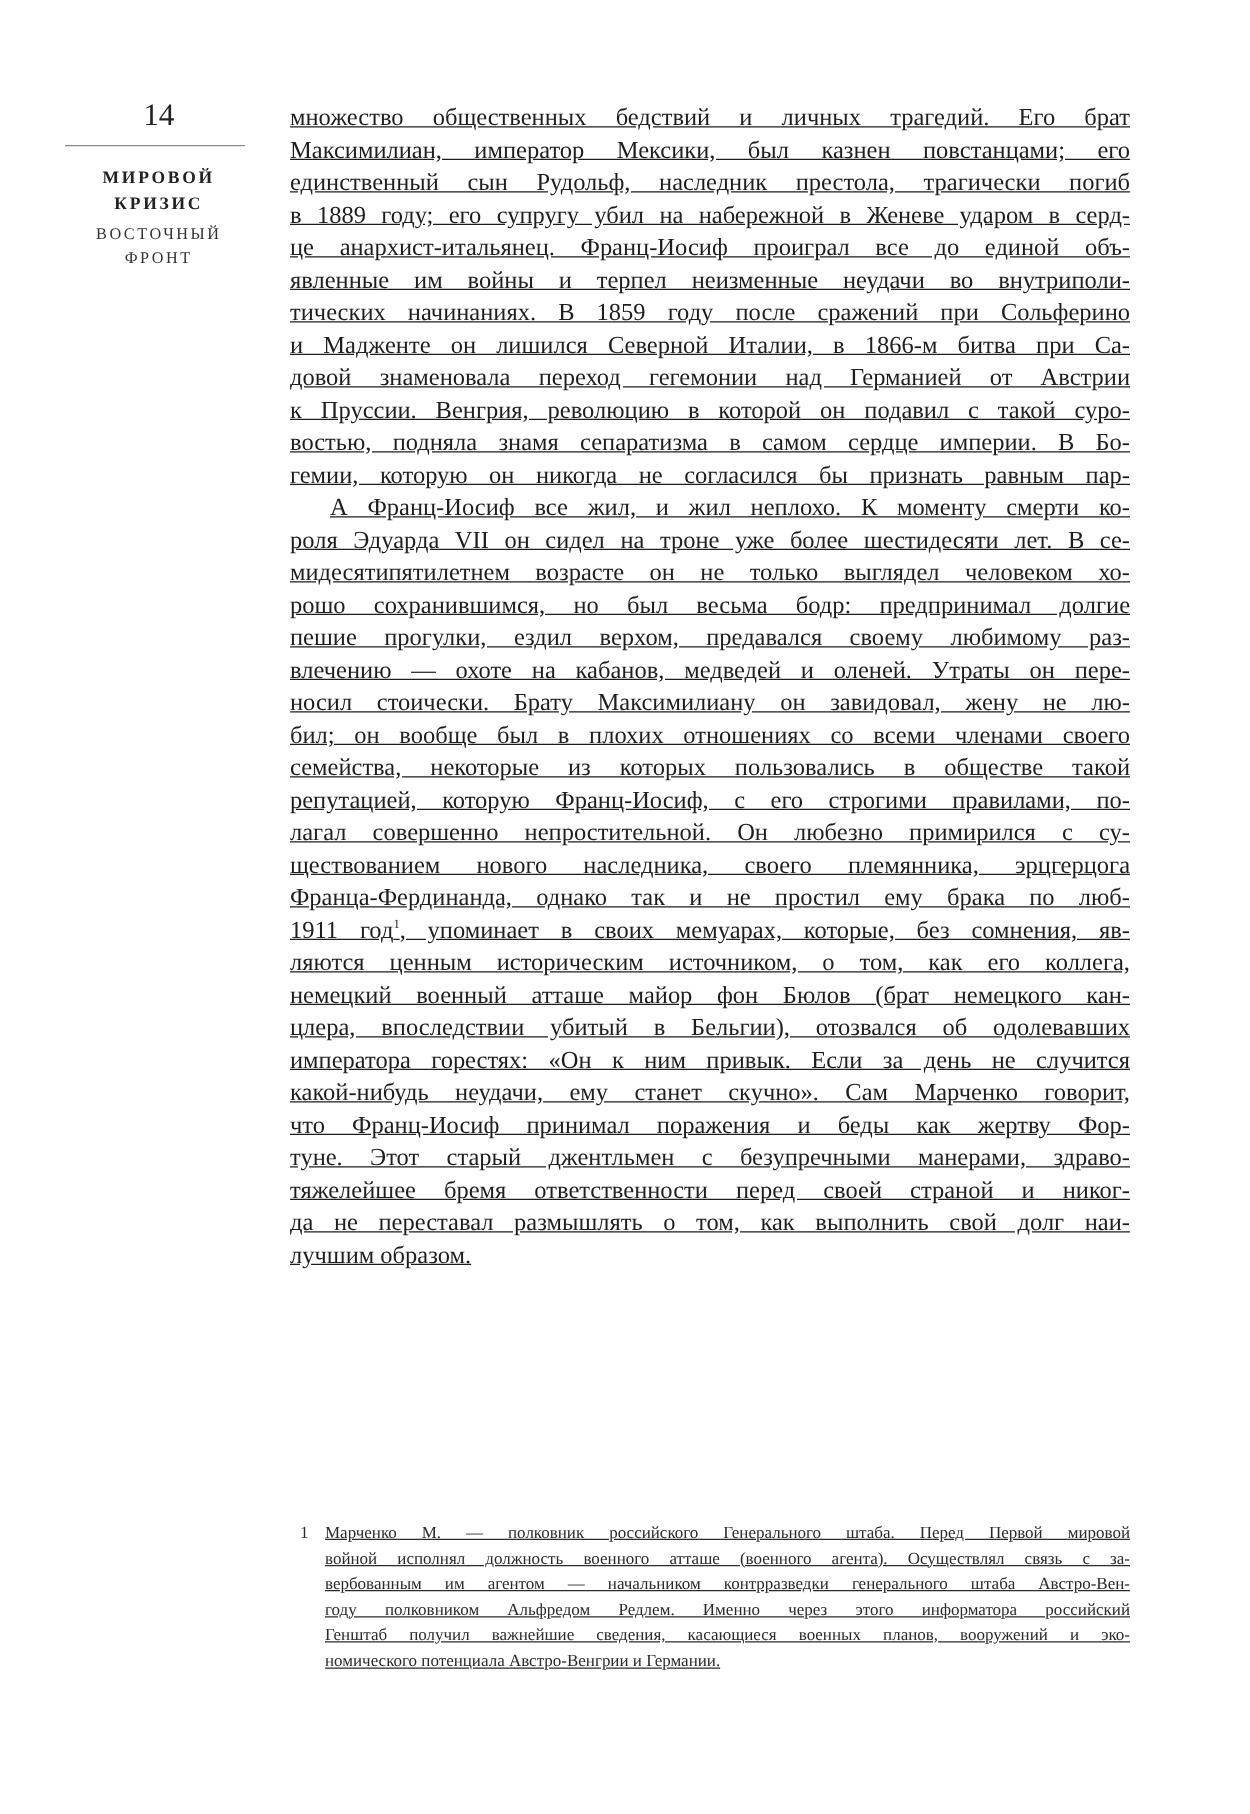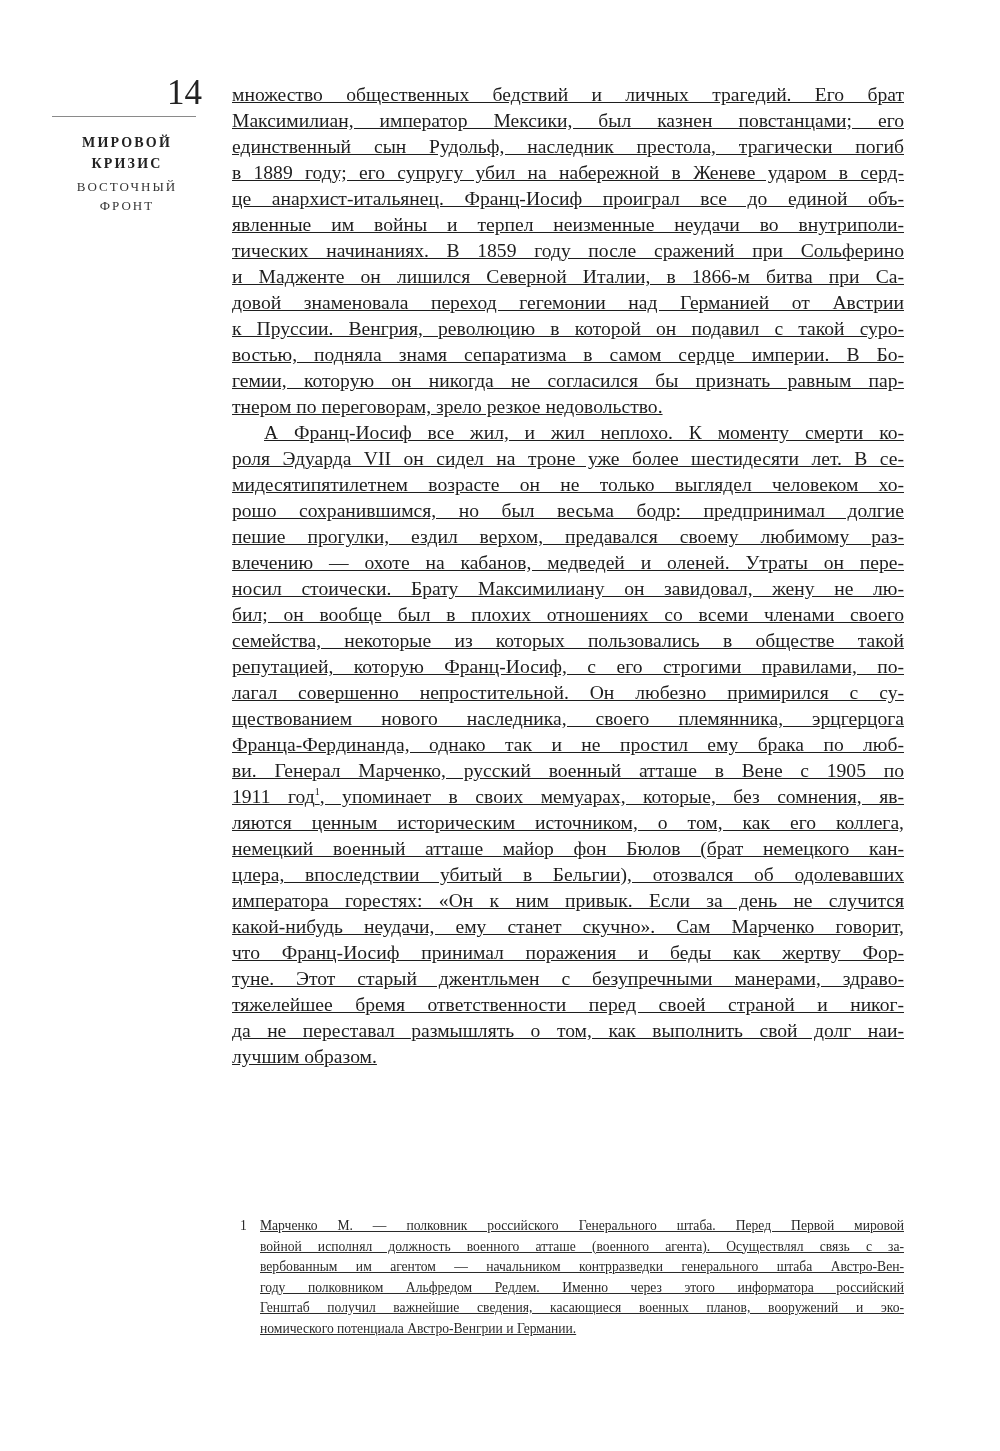--- a/index.html
+++ b/index.html
@@ -1,18 +1,18 @@
 <!DOCTYPE html>
 <html><head>
 <meta charset="utf-8">
 <style>
   html, body { margin: 0; padding: 0; background: #ffffff; }
   body { width: 1000px; height: 1451px; position: relative; overflow: hidden; font-family: "Liberation Serif", "DejaVu Serif", serif; color: #1e1e1e; }
   .sidebar { position: absolute; left: 52px; top: 78px; width: 150px; text-align: center; }
-  .page-number { font-size: 35px; line-height: 30px; height: 30px; color: #222; text-align: right; }
+  .page-number { font-size: 25px; line-height: 30px; height: 30px; color: #222; }
   .rule { height: 1px; background: #8a8a8a; margin: 8px 0 0 0; width: 144px; }
   .section-title { font-weight: bold; font-size: 14px; letter-spacing: 2.2px; line-height: 21px; margin-top: 15px; color: #222; }
   .section-sub { font-size: 13px; letter-spacing: 2px; line-height: 19px; margin-top: 3px; color: #333; }
   .body-text { position: absolute; left: 232px; top: 82px; width: 672px; font-size: 19.6px; line-height: 26px; text-align: justify; hyphens: manual; }
   .body-text p { margin: 0; }
   .line { display: block; text-align: justify; text-align-last: justify; white-space: nowrap; text-decoration: underline; }
   .line.last { text-align-last: left; }
   sup { font-size: 10px; line-height: 0; vertical-align: 8px; }
   .footnote { position: absolute; left: 240px; top: 1216px; width: 664px; font-size: 13.6px; line-height: 20.5px; color: #2a2a2a; }
   .fn-num { position: absolute; left: -0px; top: 0; }
@@ -41,37 +41,35 @@
       <span class="line">единственный сын Рудольф, наследник престола, трагически погиб</span>
       <span class="line">в 1889 году; его супругу убил на набережной в Женеве ударом в серд-</span>
       <span class="line">це анархист-итальянец. Франц-Иосиф проиграл все до единой объ-</span>
       <span class="line">явленные им войны и терпел неизменные неудачи во внутриполи-</span>
       <span class="line">тических начинаниях. В 1859 году после сражений при Сольферино</span>
       <span class="line">и Мадженте он лишился Северной Италии, в 1866-м битва при Са-</span>
       <span class="line">довой знаменовала переход гегемонии над Германией от Австрии</span>
       <span class="line">к Пруссии. Венгрия, революцию в которой он подавил с такой суро-</span>
       <span class="line">востью, подняла знамя сепаратизма в самом сердце империи. В Бо-</span>
       <span class="line">гемии, которую он никогда не согласился бы признать равным пар-</span>
-      <span class="line last">тнером по переговорам, зрело резкое недовольство.</span>
     </p>
   <p id="p2">
       <span class="line" style="text-indent: 32px;">А Франц-Иосиф все жил, и жил неплохо. К моменту смерти ко-</span>
       <span class="line">роля Эдуарда VII он сидел на троне уже более шестидесяти лет. В се-</span>
       <span class="line">мидесятипятилетнем возрасте он не только выглядел человеком хо-</span>
       <span class="line">рошо сохранившимся, но был весьма бодр: предпринимал долгие</span>
       <span class="line">пешие прогулки, ездил верхом, предавался своему любимому раз-</span>
       <span class="line">влечению — охоте на кабанов, медведей и оленей. Утраты он пере-</span>
       <span class="line">носил стоически. Брату Максимилиану он завидовал, жену не лю-</span>
       <span class="line">бил; он вообще был в плохих отношениях со всеми членами своего</span>
       <span class="line">семейства, некоторые из которых пользовались в обществе такой</span>
       <span class="line">репутацией, которую Франц-Иосиф, с его строгими правилами, по-</span>
       <span class="line">лагал совершенно непростительной. Он любезно примирился с су-</span>
       <span class="line">ществованием нового наследника, своего племянника, эрцгерцога</span>
       <span class="line">Франца-Фердинанда, однако так и не простил ему брака по люб-</span>
-      <span class="line">ви. Генерал Марченко, русский военный атташе в Вене с 1905 по</span>
       <span class="line"><span>1911 год</span><sup>1</sup><span>, упоминает в своих мемуарах, которые, без сомнения, яв-</span></span>
       <span class="line">ляются ценным историческим источником, о том, как его коллега,</span>
       <span class="line">немецкий военный атташе майор фон Бюлов (брат немецкого кан-</span>
       <span class="line">цлера, впоследствии убитый в Бельгии), отозвался об одолевавших</span>
       <span class="line">императора горестях: «Он к ним привык. Если за день не случится</span>
       <span class="line">какой-нибудь неудачи, ему станет скучно». Сам Марченко говорит,</span>
       <span class="line">что Франц-Иосиф принимал поражения и беды как жертву Фор-</span>
       <span class="line">туне. Этот старый джентльмен с безупречными манерами, здраво-</span>
       <span class="line">тяжелейшее бремя ответственности перед своей страной и никог-</span>
       <span class="line">да не переставал размышлять о том, как выполнить свой долг наи-</span>

